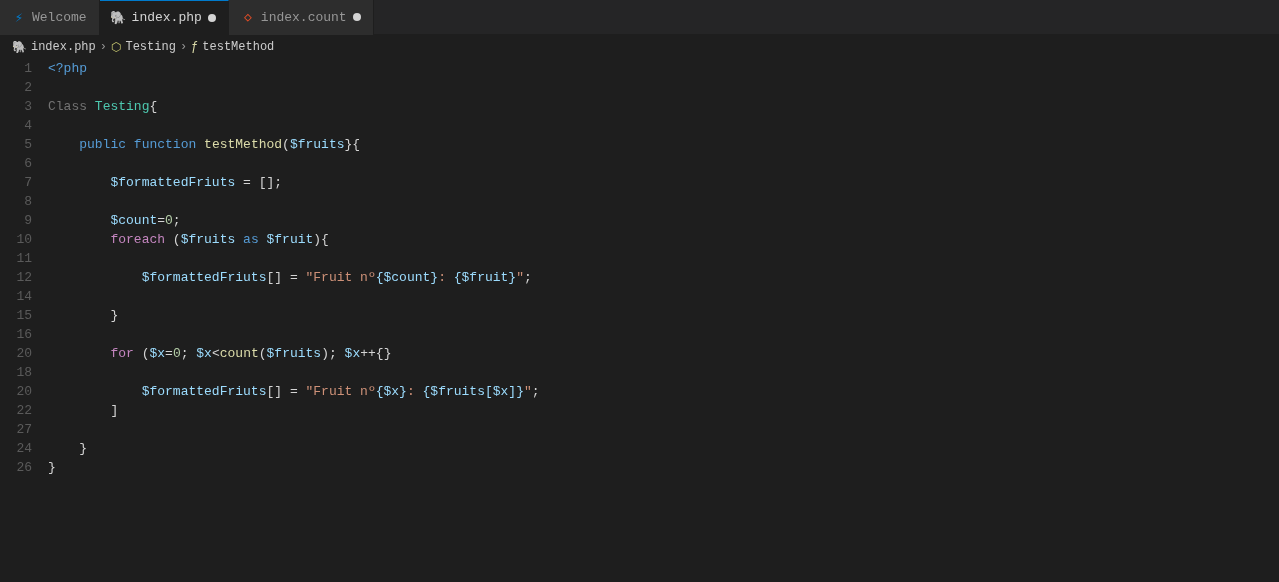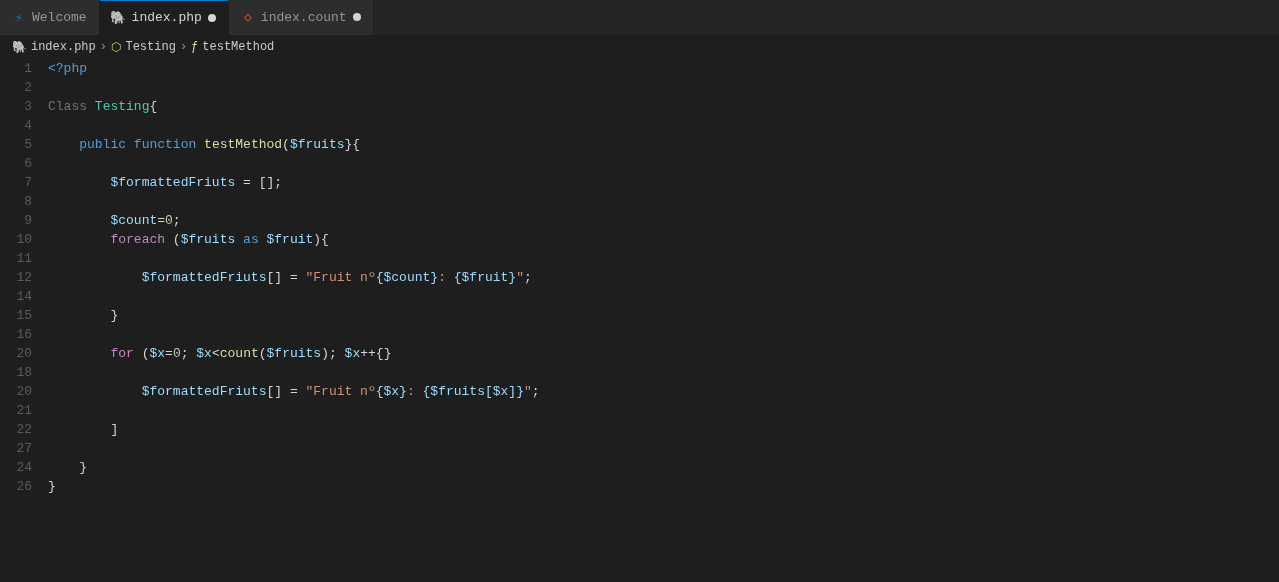--- a/index.html
+++ b/index.html
@@ -255,24 +255,20 @@
     </div>
     <div class="code-line">
       <span class="line-number">18</span>
       <span class="line-content"> </span>
     </div>
     <div class="code-line">
       <span class="line-number">20</span>
       <span class="line-content"><span style="color: rgb(212, 212, 212);">            </span><span style="color: rgb(156, 220, 254);">$formattedFriuts</span><span style="color: rgb(212, 212, 212);">[]</span><span style="color: rgb(212, 212, 212);"> </span><span style="color: rgb(212, 212, 212);">=</span><span style="color: rgb(212, 212, 212);"> </span><span style="color: rgb(206, 145, 120);">"Fruit nº</span><span style="color: rgb(156, 220, 254);">{$x}</span><span style="color: rgb(206, 145, 120);">: </span><span style="color: rgb(156, 220, 254);">{$fruits[$x]}</span><span style="color: rgb(206, 145, 120);">"</span><span style="color: rgb(212, 212, 212);">;</span></span>
     </div>
     <div class="code-line">
-      <span class="line-number">21</span>
-      <span class="line-content"> </span>
-    </div>
-    <div class="code-line">
       <span class="line-number">22</span>
       <span class="line-content"><span style="color: rgb(212, 212, 212);">        </span><span style="color: rgb(212, 212, 212);">]</span></span>
     </div>
     <div class="code-line">
       <span class="line-number">27</span>
       <span class="line-content"> </span>
     </div>
     <div class="code-line">
       <span class="line-number">24</span>
       <span class="line-content"><span style="color: rgb(212, 212, 212);">    </span><span style="color: rgb(212, 212, 212);">}</span></span>

